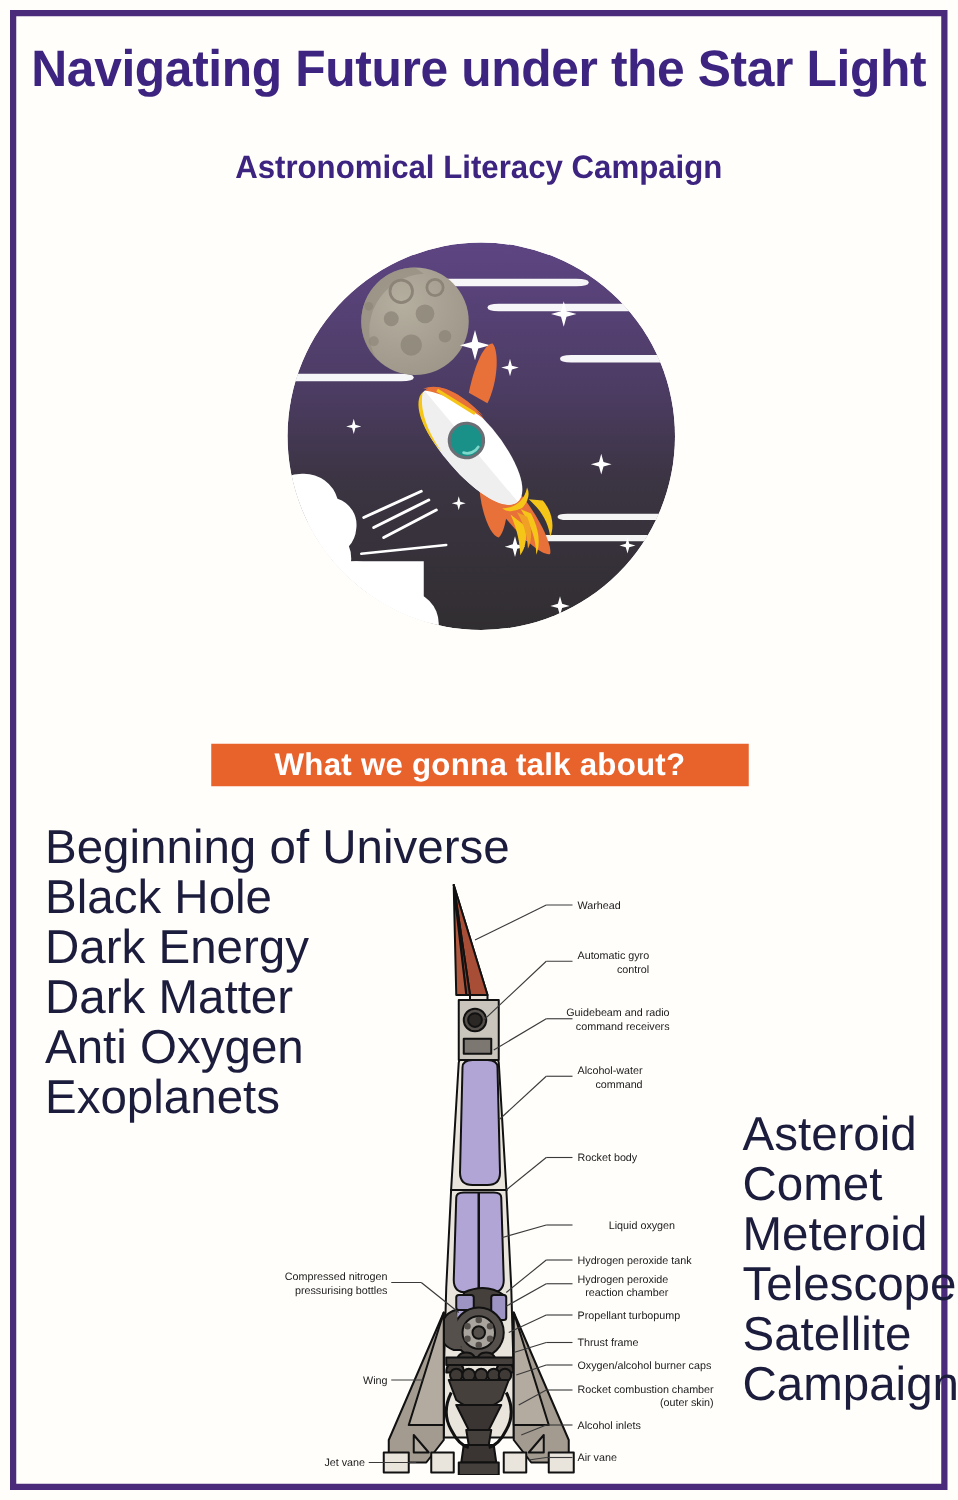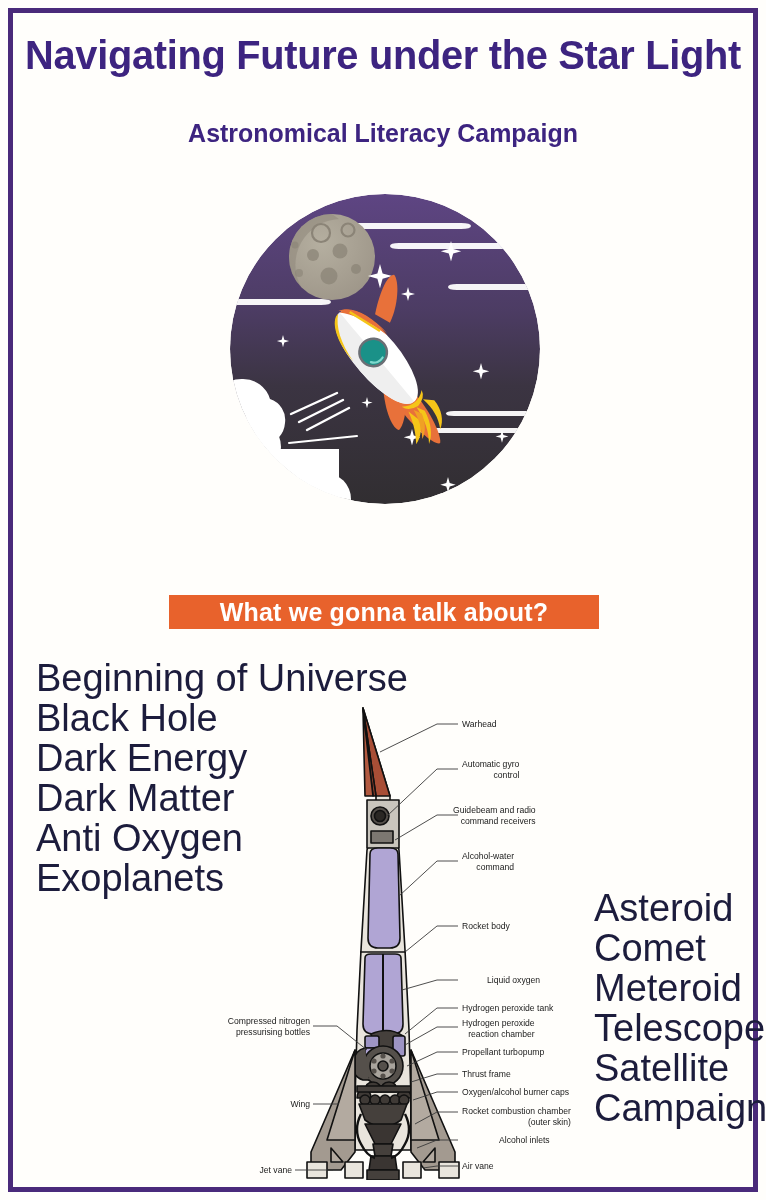--- a/index.html
+++ b/index.html
@@ -436,21 +436,21 @@
     <div class="dlabel r" style="left:247px; top:221px;">Rocket body</div>
     <div class="dlabel r" style="left:247px; top:275px;margin-left:25px;">Liquid oxygen</div>
     <div class="dlabel r" style="left:247px; top:303px;">Hydrogen peroxide tank</div>
     <div class="dlabel r" style="left:247px; top:318px;">Hydrogen peroxide
 reaction chamber</div>
     <div class="dlabel r" style="left:247px; top:347px;">Propellant turbopump</div>
     <div class="dlabel r" style="left:247px; top:369px;">Thrust frame</div>
     <div class="dlabel r" style="left:247px; top:387px;">Oxygen/alcohol burner caps</div>
     <div class="dlabel r" style="left:247px; top:406px;">Rocket combustion chamber
 (outer skin)</div>
-    <div class="dlabel r" style="left:247px; top:435px;margin-left:37px;">Alcohol inlets</div>
+    <div class="dlabel r" style="left:247px; top:435px;">Alcohol inlets</div>
     <div class="dlabel r" style="left:247px; top:461px;">Air vane</div>
 
     
     <div class="dlabel l" style="left:0px; top:316px; width:95px;">Compressed nitrogen
 pressurising bottles</div>
     <div class="dlabel l" style="left:0px; top:399px; width:95px;">Wing</div>
     <div class="dlabel l" style="left:0px; top:465px; width:77px;">Jet vane</div>
   </div>
 
 </div>

